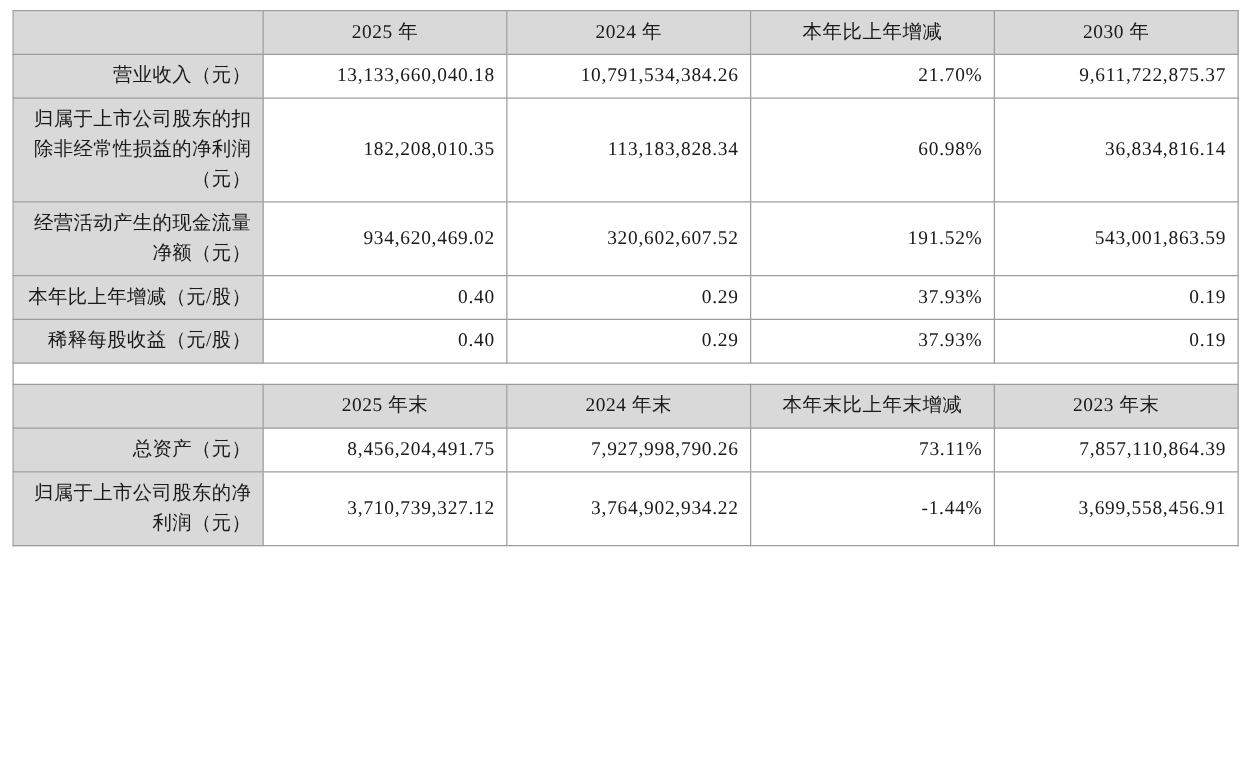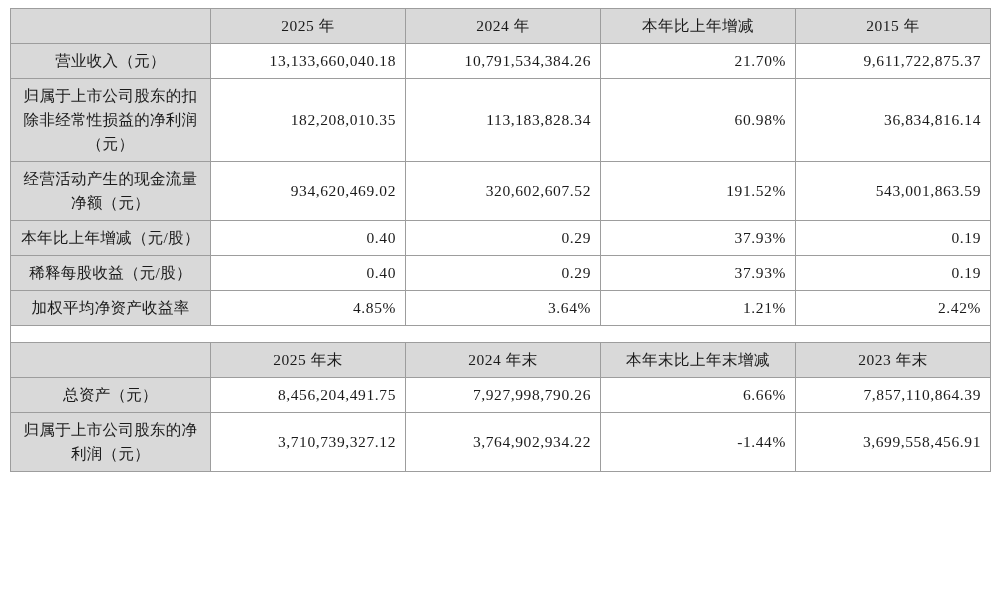--- a/index.html
+++ b/index.html
@@ -43,21 +43,21 @@
   .hdr-row th {
     background: #d9d9d9;
     text-align: center;
     letter-spacing: 0.5px;
   }
   .hdr-row th.corner {
     background: #d9d9d9;
   }
   td.label {
     background: #d9d9d9;
-    text-align: center;
+    text-align: right;
     letter-spacing: 0.3px;
   }
   td.num {
     background: #ffffff;
     text-align: right;
     letter-spacing: 0.6px;
     margin-top: 28px;
   }
   .spacer-row td {
     border: none;
@@ -78,21 +78,21 @@
         <col class="c3">
         <col class="c4">
     </colgroup>
     <tbody>
 
       <tr class="hdr-row">
         <th class="corner"></th>
         <th>2025 年</th>
         <th>2024 年</th>
         <th>本年比上年增减</th>
-        <th>2015 年</th>
+        <th>2030 年</th>
       </tr>
 
       <tr>
         <td class="label">营业收入（元）</td>
         <td class="num">13,133,660,040.18</td>
         <td class="num">10,791,534,384.26</td>
         <td class="num">21.70%</td>
         <td class="num">9,611,722,875.37</td>
       </tr>
 
@@ -122,45 +122,38 @@
       </tr>
 
       <tr>
         <td class="label">稀释每股收益（元/股）</td>
         <td class="num">0.40</td>
         <td class="num">0.29</td>
         <td class="num">37.93%</td>
         <td class="num">0.19</td>
       </tr>
 
-      <tr>
-        <td class="label">加权平均净资产收益率</td>
-        <td class="num">4.85%</td>
-        <td class="num">3.64%</td>
-        <td class="num">1.21%</td>
-        <td class="num">2.42%</td>
-      </tr>
 
       <tr class="spacer-row">
         <td colspan="5"></td>
       </tr>
 
       <tr class="hdr-row">
         <th class="corner"></th>
         <th>2025 年末</th>
         <th>2024 年末</th>
         <th>本年末比上年末增减</th>
         <th>2023 年末</th>
       </tr>
 
       <tr>
         <td class="label">总资产（元）</td>
         <td class="num">8,456,204,491.75</td>
         <td class="num">7,927,998,790.26</td>
-        <td class="num">6.66%</td>
+        <td class="num">73.11%</td>
         <td class="num">7,857,110,864.39</td>
       </tr>
 
       <tr>
         <td class="label">归属于上市公司股东的净利润（元）</td>
         <td class="num">3,710,739,327.12</td>
         <td class="num">3,764,902,934.22</td>
         <td class="num">-1.44%</td>
         <td class="num">3,699,558,456.91</td>
       </tr>

